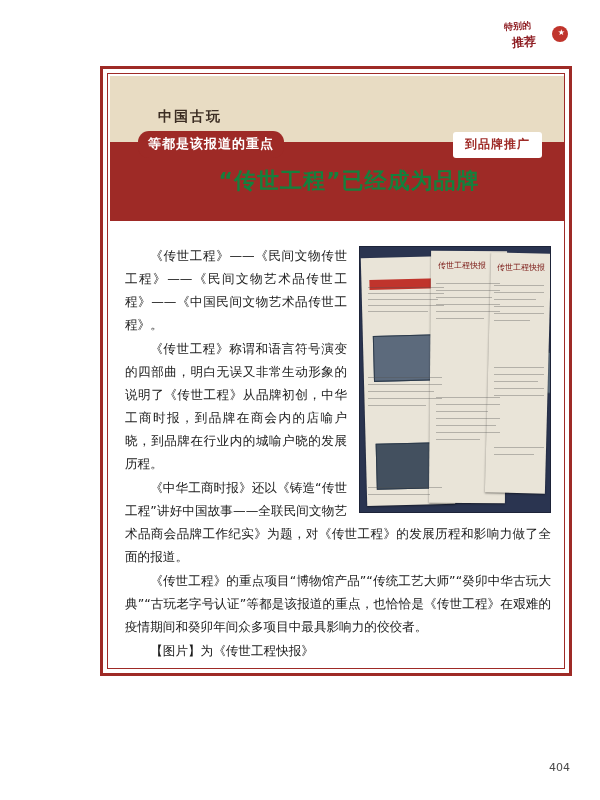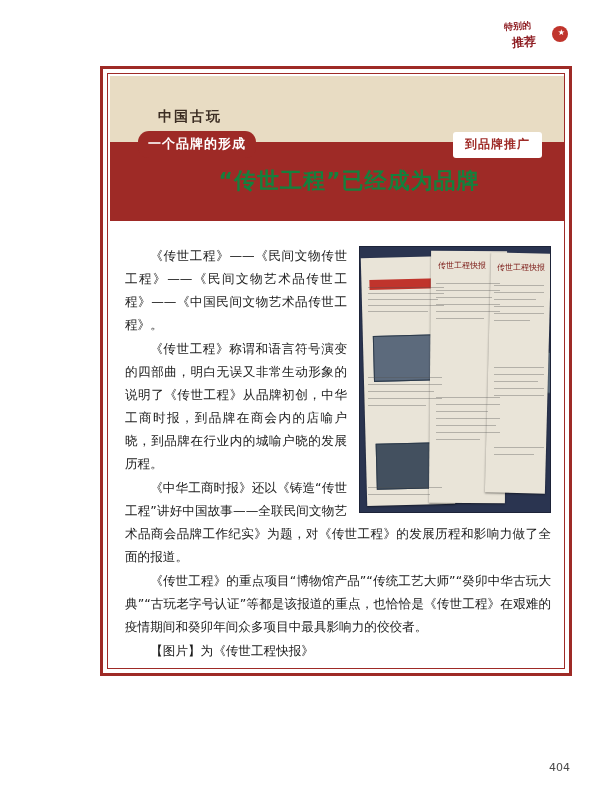--- a/index.html
+++ b/index.html
@@ -256,21 +256,21 @@
   <div class="cl-dot"></div>
   <div class="cl-dot-inner">★</div>
 </div>
 
 <div class="page-frame">
   <div class="frame-inner"></div>
 
   <div class="header-band">
     <div class="header-red-block"></div>
     <div class="hdr-ch1">中国古玩</div>
-    <div class="hdr-pill">一个品牌的形成</div>
+    <div class="hdr-pill">等都是该报道的重点</div>
     <div class="hdr-badge">到品牌推广</div>
     <div class="hdr-title">“传世工程”已经成为品牌</div>
   </div>
 
   <div class="body-area">
 
     <div class="photo">
       <div class="sheet s1">
         <div class="redbar rb1"></div>
         <div class="pic p1"></div>

